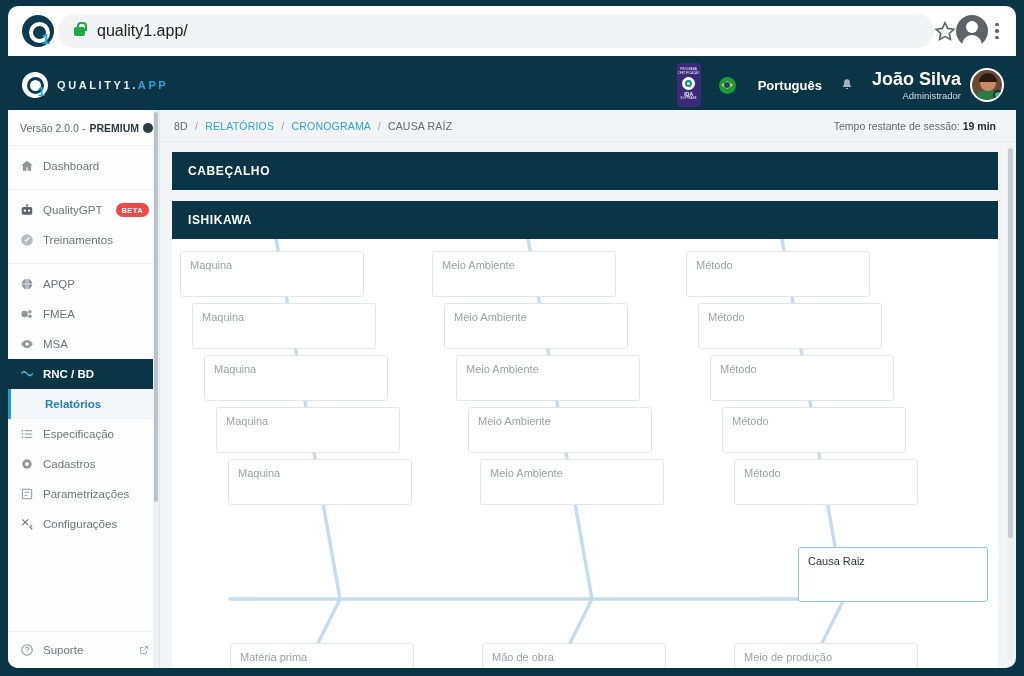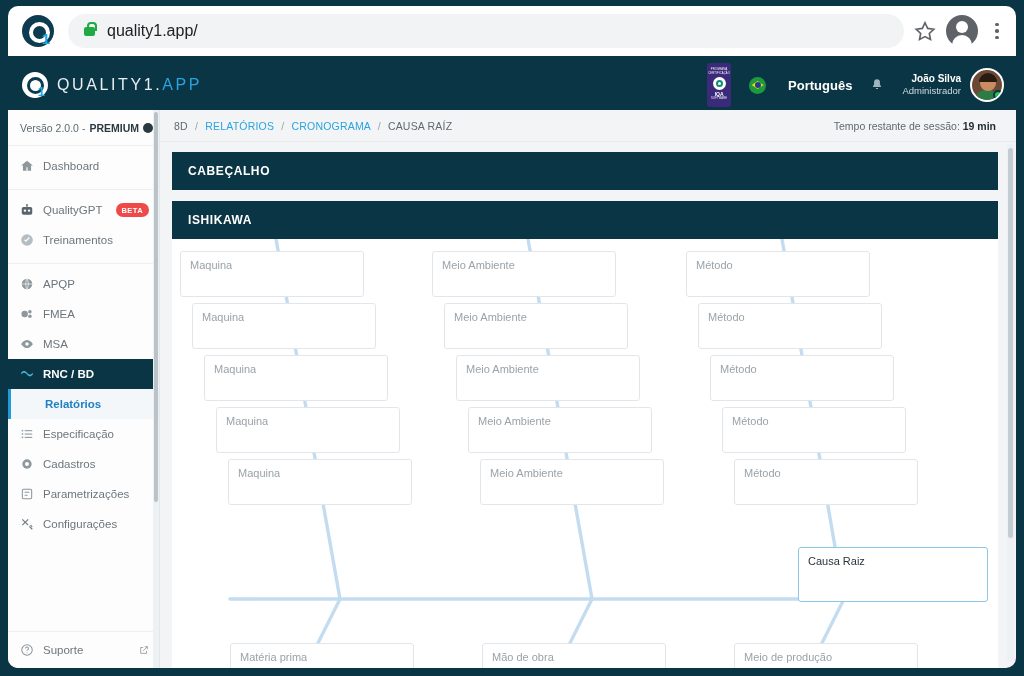--- a/index.html
+++ b/index.html
@@ -5,21 +5,21 @@
   * { box-sizing: border-box; margin:0; padding:0; }
   html,body { width:1024px; height:676px; overflow:hidden;
     font-family:"Liberation Sans", sans-serif; background:#0a3544; }
 
   #root { position:relative; width:1024px; height:676px; background:#0a3544; }
 
   
   .browser {
     position:absolute; left:8px; top:6px; width:1008px; height:50px;
     background:#ffffff; border-radius:10px 10px 0 0;
-    display:flex; align-items:center; padding:0 10px 0 14px; gap:10px;
+    display:flex; align-items:center; padding:0 10px 0 14px; 
   }
   .brand-mark { width:32px; height:32px; border-radius:50%; background:#0d3b4f;
     position:relative; flex:0 0 auto; }
   .brand-mark::before{ content:""; position:absolute; left:7px; top:7px; width:13px; height:13px;
     border-radius:50%; border:4px solid #fff; }
   .brand-mark::after{ content:"1"; position:absolute; right:4px; bottom:1px; color:#1ea7e8;
     font-size:15px; font-weight:700; line-height:1; }
 
   .omnibox { flex:1 1 auto; height:34px; background:#f1f3f4; border-radius:17px;
     display:flex; align-items:center; padding:0 16px; gap:12px; margin-left:4px; }
@@ -38,42 +38,42 @@
 
   
   .appbar { position:absolute; left:8px; top:60px; width:1008px; height:50px;
     background:#0a3544; display:flex; align-items:center; padding:0 12px 0 14px; }
   .logo-wrap { display:flex; align-items:center; gap:9px; }
   .logo-mark { width:26px; height:26px; border-radius:50%; background:#fff; position:relative; }
   .logo-mark::before{ content:""; position:absolute; left:5px; top:5px; width:11px; height:11px;
     border-radius:50%; border:3.5px solid #0d3b4f; }
   .logo-mark::after{ content:"1"; position:absolute; right:3px; bottom:0px; color:#1ea7e8;
     font-size:13px; font-weight:700; line-height:1; }
-  .logo-text { font-size:16px; letter-spacing:2.6px; color:#e8eef1; font-weight:400; }
+  .logo-text { font-size:11px; letter-spacing:2.6px; color:#e8eef1; font-weight:700; }
   .logo-text .blue { color:#2aa3e0; }
 
   .appbar-right { margin-left:auto; display:flex; align-items:center; gap:18px; }
   .iqa-badge { width:24px; height:44px; background:#3b2a7a; border-radius:3px;
     display:flex; flex-direction:column; align-items:center; justify-content:center; gap:1px; padding:2px 0;}
   .iqa-badge .cap { font-size:2.6px; color:#fff; letter-spacing:.2px; line-height:1.15; text-align:center;}
   .iqa-badge .ring { width:13px; height:13px; border-radius:50%; background:#fff;
      display:flex; align-items:center; justify-content:center; }
   .iqa-badge .ring i { width:7px; height:7px; border-radius:50%; border:2px solid #0e8f7a; display:block;}
   .iqa-badge .iqa { font-size:5px; color:#fff; font-weight:700; }
 
   .lang { display:flex; align-items:center; gap:22px; color:#fff; font-size:13px; font-weight:600;}
   .flag { width:17px; height:17px; border-radius:50%; background:#1b9b3e; position:relative;}
   .flag::before{ content:""; position:absolute; left:2.5px; top:4.5px; width:12px; height:8px;
     background:#f5d400; transform:rotate(0deg); clip-path:polygon(50% 0,100% 50%,50% 100%,0 50%); }
   .flag::after{ content:""; position:absolute; left:5.5px; top:5.5px; width:6px; height:6px;
     border-radius:50%; background:#1a3f94; }
   .bell { width:14px; height:16px; color:#9fb6bf; }
   .userblock { display:flex; align-items:center; gap:9px; }
   .usertext { text-align:right; line-height:1.2; }
-  .uname { font-size:10px; color:#ffffff; font-weight:700; }
+  .uname { font-size:18px; color:#ffffff; font-weight:700; }
   .urole { font-size:9.5px; color:#cfdde3; }
   .uavatar { width:34px; height:34px; border-radius:50%; overflow:hidden; position:relative;
     background:#6b4a35; border:2px solid #ffffff; }
   .uavatar .face { position:absolute; left:8px; top:5px; width:16px; height:16px; border-radius:50%; background:#c98c63;}
   .uavatar .body { position:absolute; left:2px; top:20px; width:26px; height:16px; border-radius:12px 12px 0 0; background:#2b7d45;}
   .uavatar .hair { position:absolute; left:7px; top:3px; width:18px; height:9px; border-radius:9px 9px 0 0; background:#2a1b12;}
   .dot-on { position:absolute; right:-1px; bottom:0px; width:10px; height:10px; border-radius:50%;
     background:#24c24b; border:2px solid #0a3544; z-index:5;}
 
   

